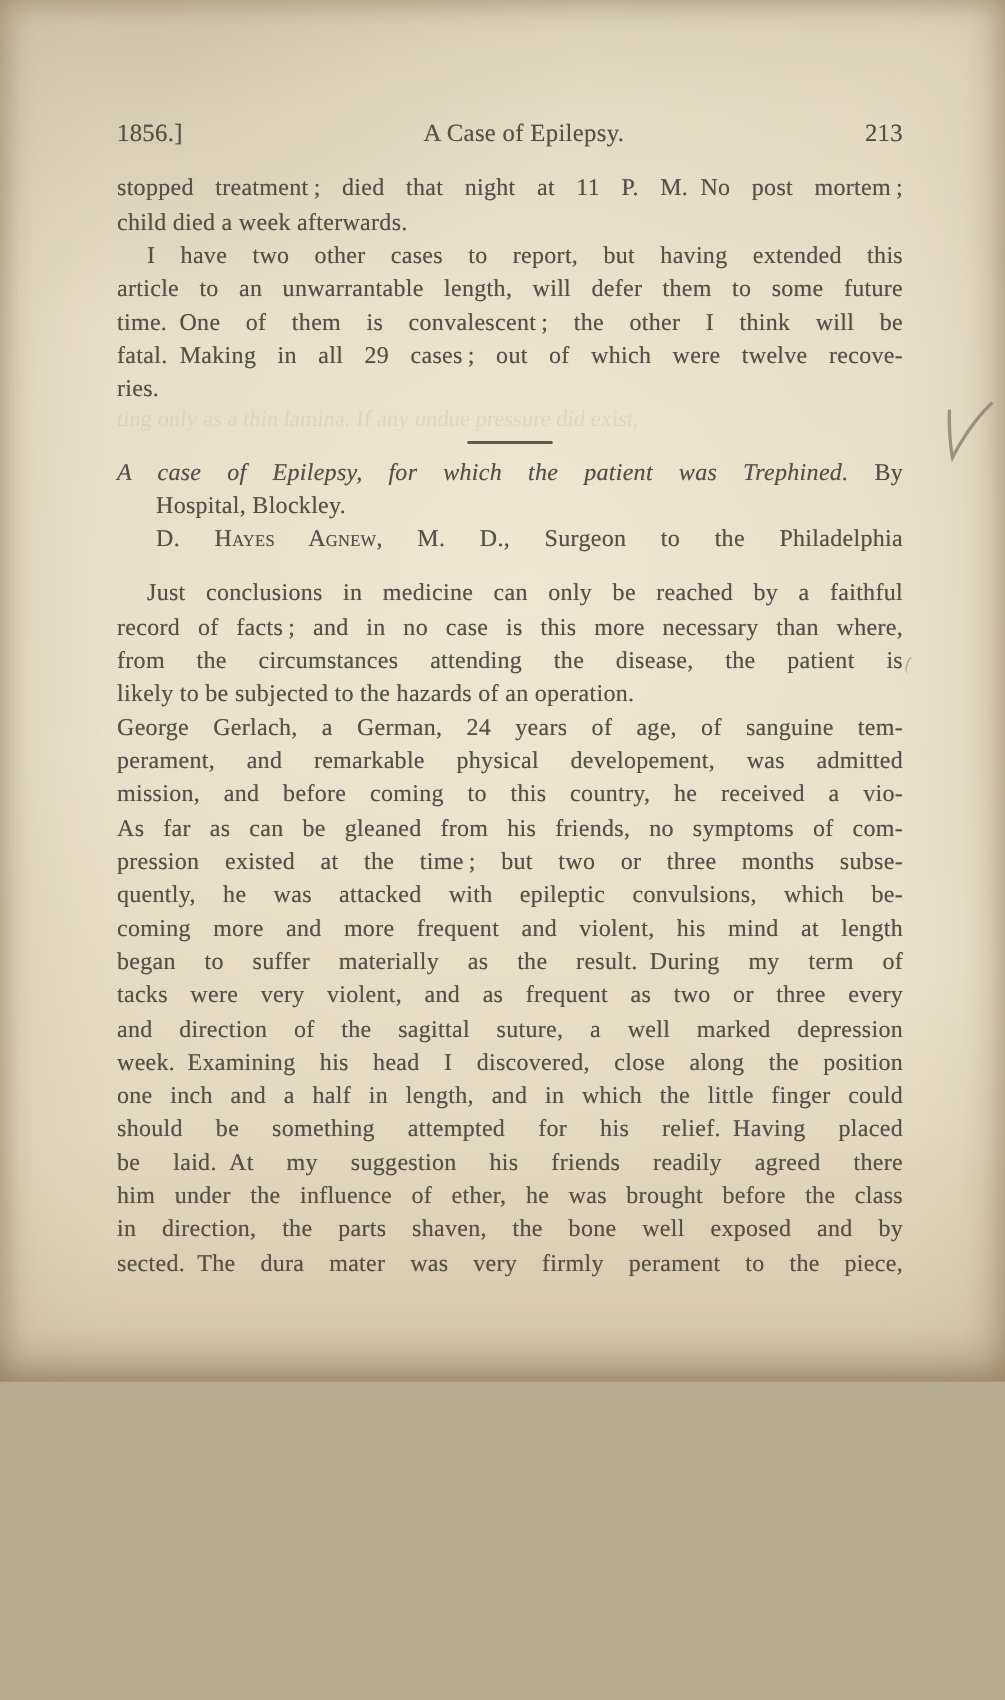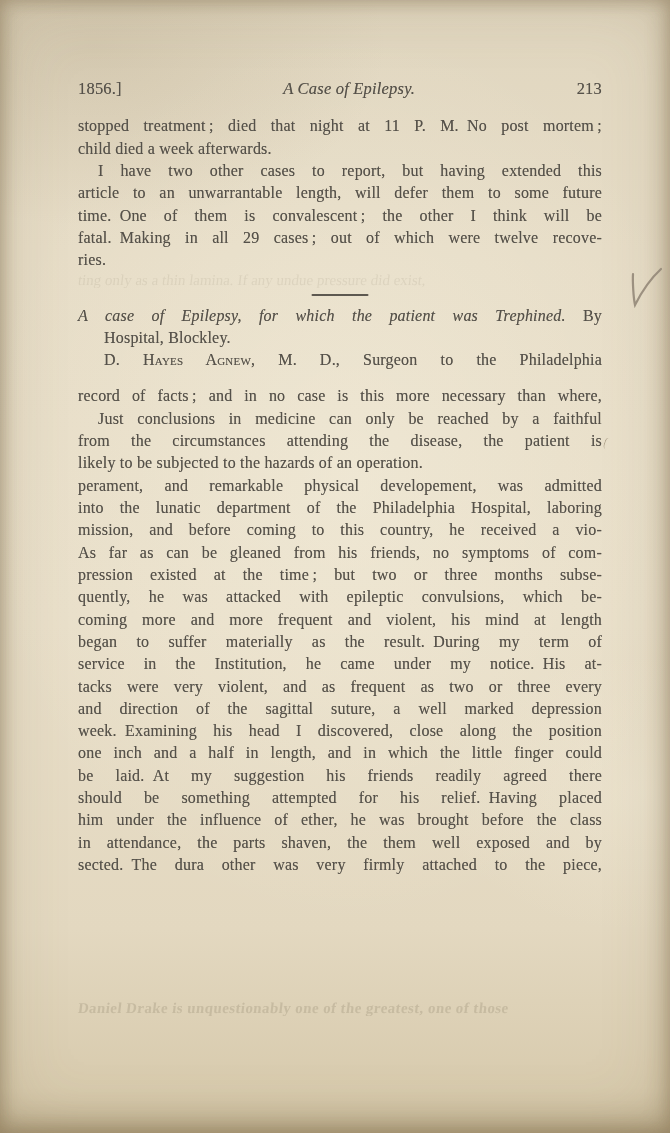--- a/index.html
+++ b/index.html
@@ -1,18 +1,18 @@
 <!DOCTYPE html>
 <html><head>
 <meta charset="utf-8">
 <style>
   html,body{margin:0;padding:0;background:#b7ab92;}
   .page{
     position:relative;
-    width:670px;height:1133px;
+    width:670px;height:921px;
     overflow:hidden;
     font-family:"Liberation Serif","DejaVu Serif",serif;
     color:#55514a;
     background:
       radial-gradient(ellipse 420px 260px at 14% 4%, rgba(130,110,75,0.14), transparent 70%),
       radial-gradient(ellipse 500px 600px at 52% 42%, rgba(255,252,238,0.30), transparent 75%),
       radial-gradient(ellipse 300px 200px at 96% 70%, rgba(244,238,220,0.35), transparent 70%),
       linear-gradient(180deg,#e0d6bf 0%,#e6dcc6 22%,#e8dec8 55%,#e3d8c0 82%,#d8cbae 96%,#c9bb9c 100%);
     box-shadow:
       inset 0 0 70px rgba(122,102,66,0.20),
@@ -24,21 +24,21 @@
   .textcol{
     position:absolute;left:78px;top:78px;width:524px;
     font-size:16px;line-height:22.32px;
     letter-spacing:0.2px;
     text-shadow:0 0 0.5px rgba(85,80,70,0.55);
   }
   .header{
     display:flex;justify-content:space-between;align-items:baseline;
     margin-bottom:15px;font-size:16.5px;
   }
-  .header .center{font-style:italic;}
+  .header .center{}
   .line,.h-line{
     white-space:nowrap;
     text-align:justify;
     text-align-last:justify;
   }
   .line.last{text-align-last:left;}
   .line.indent{text-indent:20px;}
   .h-line.hang{padding-left:26px;}
   .h-line.last{text-align-last:left;}
   .h-line .it{font-style:italic;margin-top:24px;}
@@ -89,42 +89,41 @@
       <div class="rule"></div>
     </div>
 
     <div class="heading">
       <div class="h-line"><span class="it">A case of Epilepsy, for which the patient was Trephined.</span> <span>By</span></div>
       <div class="h-line hang last"><span>Hospital, Blockley.</span></div>
       <div class="h-line hang"><span>D. </span><span class="sc">Hayes Agnew</span><span>, M. D., Surgeon to the Philadelphia</span></div>
     </div>
 
     <div id="group2">
+        <div class="line indent">Just conclusions in medicine can only be reached by a faithful</div>
         <div class="line">record of facts ; and in no case is this more necessary than where,</div>
-        <div class="line indent">Just conclusions in medicine can only be reached by a faithful</div>
         <div class="line">from the circumstances attending the disease, the patient is</div>
         <div class="line last">likely to be subjected to the hazards of an operation.</div>
+        <div class="line">George Gerlach, a German, 24 years of age, of sanguine tem-</div>
         <div class="line">perament, and remarkable physical developement, was admitted</div>
-        <div class="line">into the lunatic department of the Philadelphia Hospital, laboring</div>
         <div class="line">mission, and before coming to this country, he received a vio-</div>
         <div class="line">As far as can be gleaned from his friends, no symptoms of com-</div>
         <div class="line">pression existed at the time ; but two or three months subse-</div>
         <div class="line">quently, he was attacked with epileptic convulsions, which be-</div>
         <div class="line">coming more and more frequent and violent, his mind at length</div>
         <div class="line">began to suffer materially as the result. During my term of</div>
-        <div class="line">service in the Institution, he came under my notice. His at-</div>
         <div class="line">tacks were very violent, and as frequent as two or three every</div>
         <div class="line">and direction of the sagittal suture, a well marked depression</div>
         <div class="line">week. Examining his head I discovered, close along the position</div>
         <div class="line">one inch and a half in length, and in which the little finger could</div>
+        <div class="line">should be something attempted for his relief. Having placed</div>
         <div class="line">be laid. At my suggestion his friends readily agreed there</div>
-        <div class="line">should be something attempted for his relief. Having placed</div>
         <div class="line">him under the influence of ether, he was brought before the class</div>
-        <div class="line">in attendance, the parts shaven, the them well exposed and by</div>
-        <div class="line">sected. The dura other was very firmly attached to the piece,</div>
+        <div class="line">in direction, the parts shaven, the bone well exposed and by</div>
+        <div class="line">sected. The dura mater was very firmly perament to the piece,</div>
       </div>
 
   </div>
 
   <div class="ghost g1">ting only as a thin lamina.  If any undue pressure did exist,</div>
   <div class="ghost g2">Daniel Drake is unquestionably one of the greatest, one of those</div>
 
   <svg class="checkmark" width="48" height="60" viewBox="0 0 48 60">
     <path d="M 11 19 C 10.5 27 11.5 43 13 50 C 16 44 26 26 39 14" fill="none" stroke="#8f8474" stroke-width="2.2" stroke-linecap="round" opacity="0.85"></path>
   </svg>

